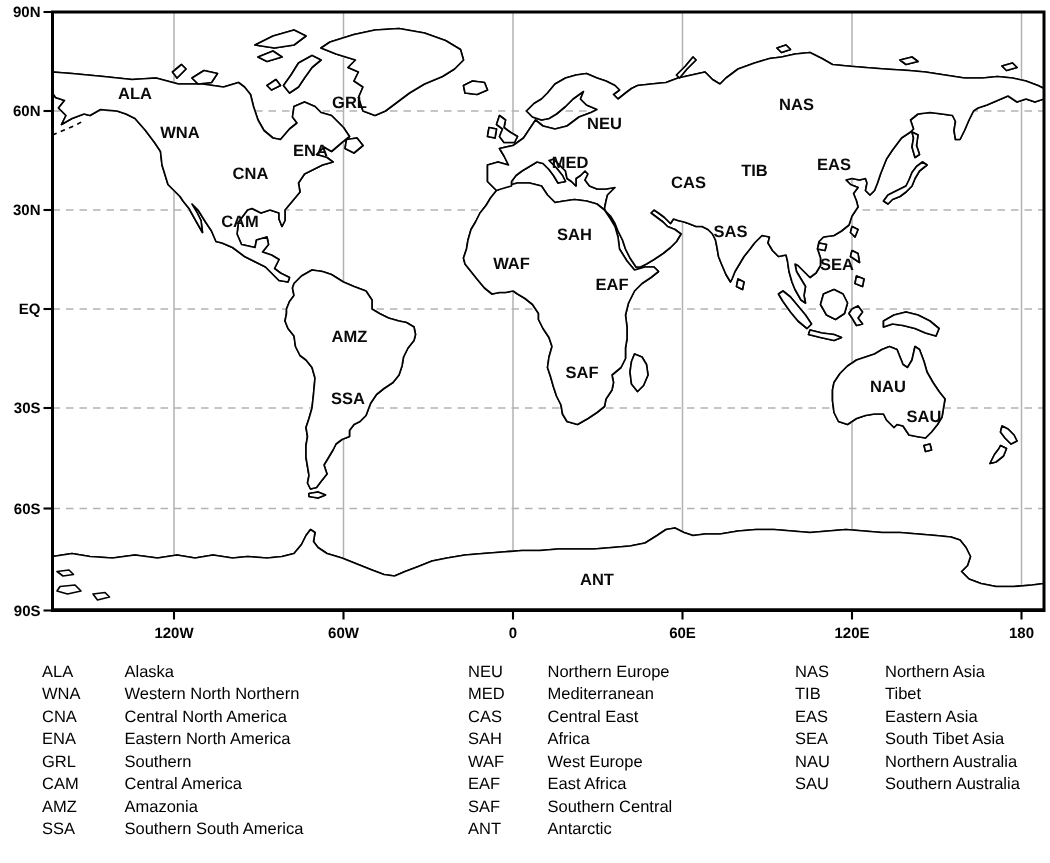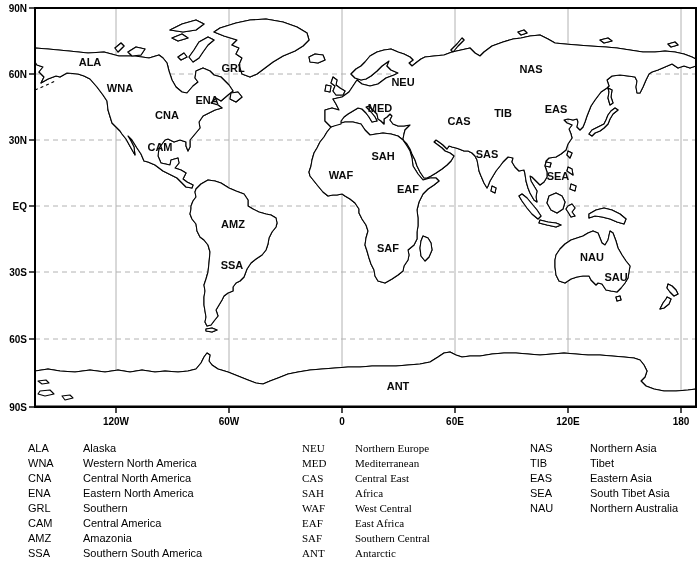--- a/index.html
+++ b/index.html
@@ -12,21 +12,21 @@
   .water{fill:#ffffff;stroke:#000;stroke-width:0.8;}
   .grid-v{stroke:#b2b2b2;stroke-width:1;}
   .grid-h{stroke:#b2b2b2;stroke-width:1;stroke-dasharray:5 4;}
   .frame{fill:none;stroke:#000;stroke-width:2;}
   .tick{stroke:#000;stroke-width:1.4;}
   #legend{position:absolute;left:0;top:441px;width:700px;font-size:11px;line-height:15px;}
   .legend-col{position:absolute;top:0;}
   .legend-row{white-space:nowrap;}
   .legend-code{display:inline-block;}
   .col-1{left:28px;} .col-1 .legend-code{width:55px;}
-  .col-2{left:302px;font-family:Liberation Serif, serif;} .col-2 .legend-code{width:53px;}
+  .col-2{left:312px;} .col-2 .legend-code{width:53px;}
   .col-3{left:530px;} .col-3 .legend-code{width:60px;}
 </style>
 </head>
 <body>
 
 <div id="map-wrap">
 <svg width="700" height="430" viewBox="0 0 700 430" xmlns="http://www.w3.org/2000/svg" xmlns:xlink="http://www.w3.org/1999/xlink">
   <defs>
     <clipPath id="frameclip">
           <rect x="35" y="8" width="661" height="399"></rect>
@@ -307,38 +307,39 @@
         <text x="568" y="425" text-anchor="middle" class="axis-label">120E</text>
         <line x1="681" x2="681" y1="407" y2="413" class="tick"></line>
         <text x="681" y="425" text-anchor="middle" class="axis-label">180</text>
       </g>
 </svg>
 </div>
 
 <div id="legend">
   <div class="legend-col col-1" id="legend-col-0">
       <div class="legend-row"><span class="legend-code">ALA</span><span class="legend-name">Alaska</span></div>
-      <div class="legend-row"><span class="legend-code">WNA</span><span class="legend-name">Western North America</span></div>
+      <div class="legend-row"><span class="legend-code">WNA</span><span class="legend-name">Western North Northern</span></div>
       <div class="legend-row"><span class="legend-code">CNA</span><span class="legend-name">Central North America</span></div>
       <div class="legend-row"><span class="legend-code">ENA</span><span class="legend-name">Eastern North America</span></div>
       <div class="legend-row"><span class="legend-code">GRL</span><span class="legend-name">Southern</span></div>
       <div class="legend-row"><span class="legend-code">CAM</span><span class="legend-name">Central America</span></div>
       <div class="legend-row"><span class="legend-code">AMZ</span><span class="legend-name">Amazonia</span></div>
       <div class="legend-row"><span class="legend-code">SSA</span><span class="legend-name">Southern South America</span></div>
     </div>
   <div class="legend-col col-2" id="legend-col-1">
       <div class="legend-row"><span class="legend-code">NEU</span><span class="legend-name">Northern Europe</span></div>
       <div class="legend-row"><span class="legend-code">MED</span><span class="legend-name">Mediterranean</span></div>
       <div class="legend-row"><span class="legend-code">CAS</span><span class="legend-name">Central East</span></div>
       <div class="legend-row"><span class="legend-code">SAH</span><span class="legend-name">Africa</span></div>
-      <div class="legend-row"><span class="legend-code">WAF</span><span class="legend-name">West Central</span></div>
+      <div class="legend-row"><span class="legend-code">WAF</span><span class="legend-name">West Europe</span></div>
       <div class="legend-row"><span class="legend-code">EAF</span><span class="legend-name">East Africa</span></div>
       <div class="legend-row"><span class="legend-code">SAF</span><span class="legend-name">Southern Central</span></div>
       <div class="legend-row"><span class="legend-code">ANT</span><span class="legend-name">Antarctic</span></div>
     </div>
   <div class="legend-col col-3" id="legend-col-2">
       <div class="legend-row"><span class="legend-code">NAS</span><span class="legend-name">Northern Asia</span></div>
       <div class="legend-row"><span class="legend-code">TIB</span><span class="legend-name">Tibet</span></div>
       <div class="legend-row"><span class="legend-code">EAS</span><span class="legend-name">Eastern Asia</span></div>
       <div class="legend-row"><span class="legend-code">SEA</span><span class="legend-name">South Tibet Asia</span></div>
       <div class="legend-row"><span class="legend-code">NAU</span><span class="legend-name">Northern Australia</span></div>
+      <div class="legend-row"><span class="legend-code">SAU</span><span class="legend-name">Southern Australia</span></div>
     </div>
 </div>
 
 </body></html>

